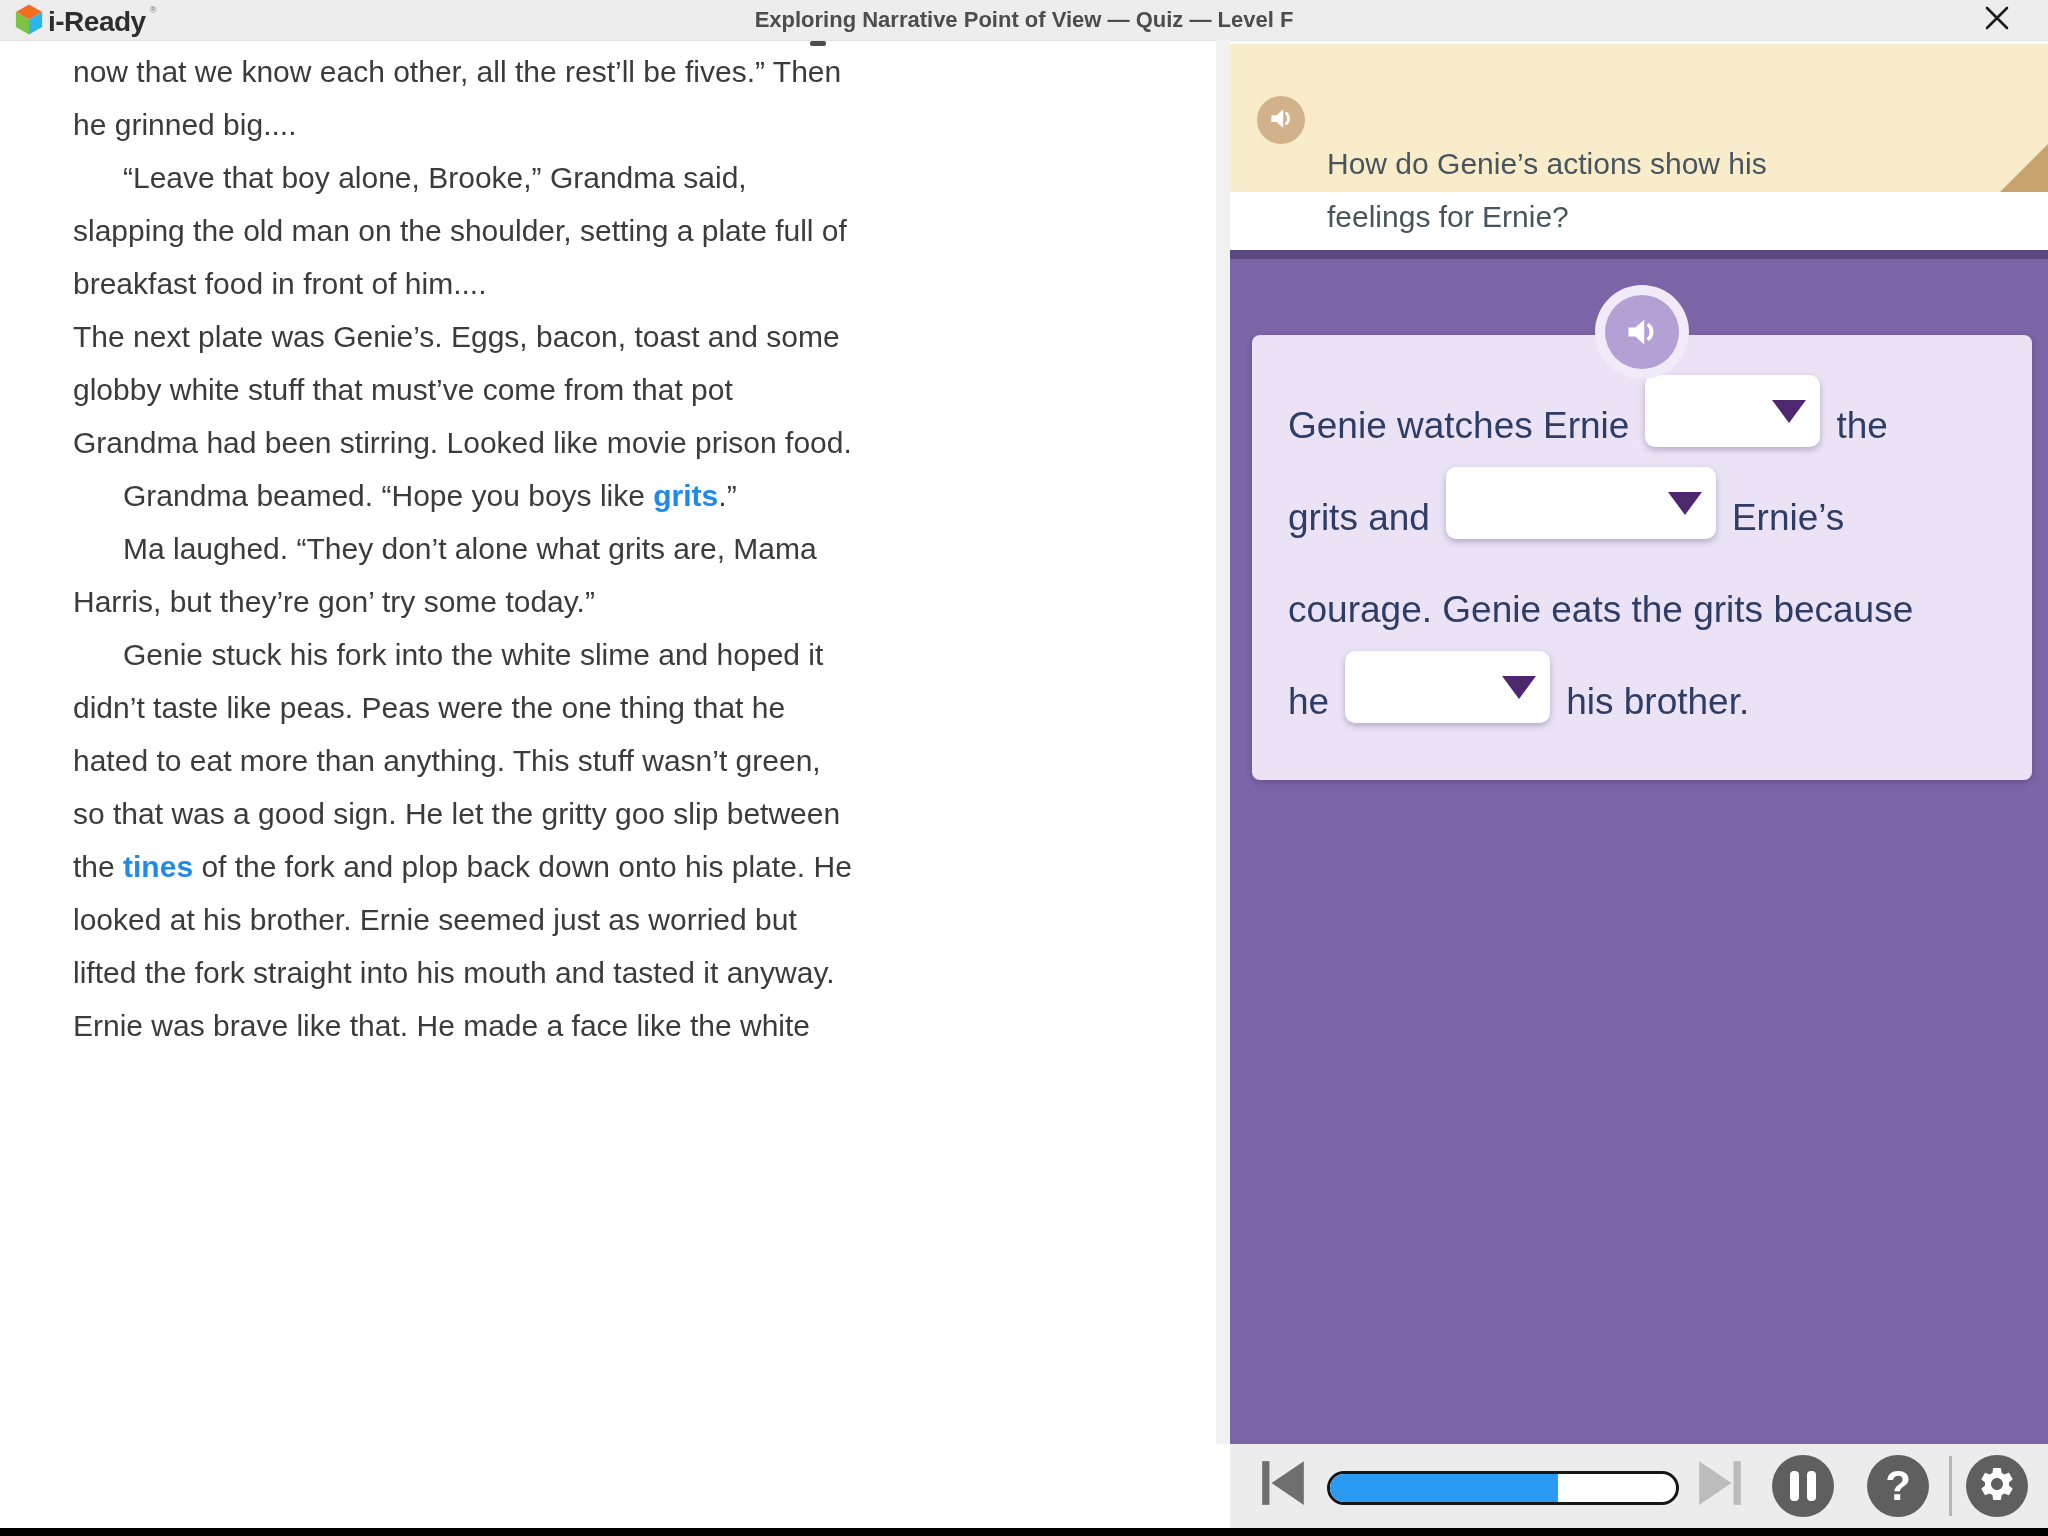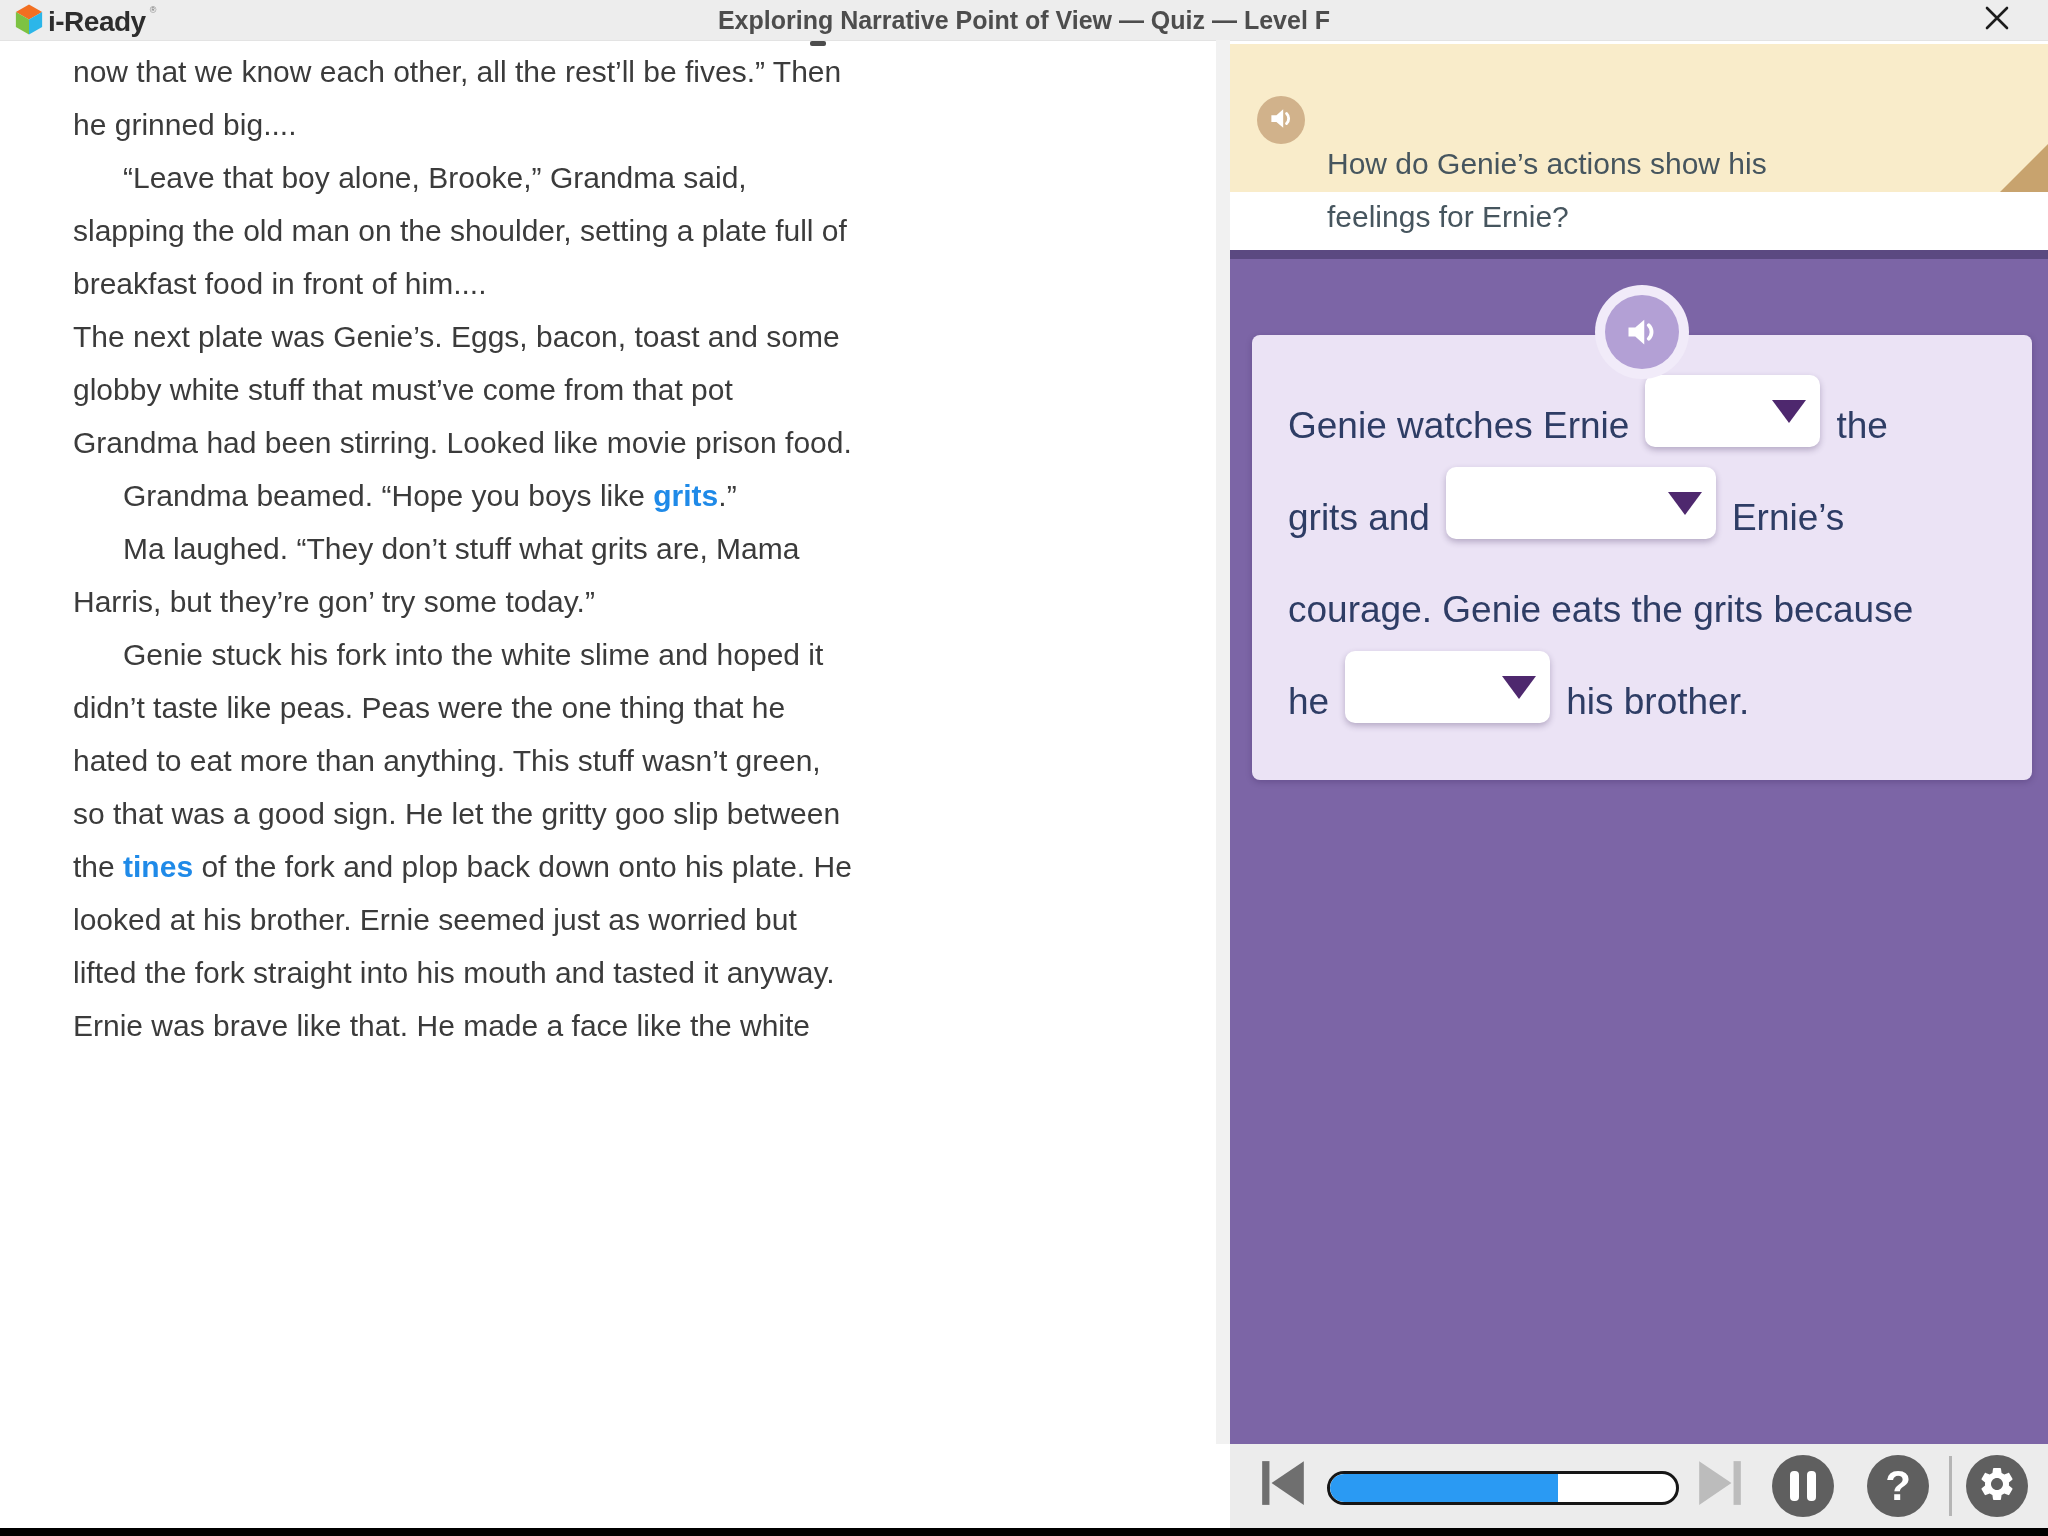--- a/index.html
+++ b/index.html
@@ -6,21 +6,21 @@
   #app{position:relative;width:2048px;height:1536px;background:#ffffff;overflow:hidden;
        font-family:"Liberation Sans", sans-serif;}
 
   
   .header{position:absolute;left:0;top:0;width:2048px;height:40px;background:#ededed;
           border-bottom:1px solid #e3e3e3;}
   .logo{position:absolute;left:14px;top:3px;display:flex;align-items:center;gap:4px;}
   .logo-text{font-size:28px;font-weight:700;color:#2d2d2d;letter-spacing:-0.5px;}
   .logo-reg{font-size:9px;color:#777;align-self:flex-start;margin-top:2px;}
   .header-title{position:absolute;left:50%;top:50%;transform:translate(-50%,-50%);
-          font-size:25px;font-weight:700;color:#4d4d4d;white-space:nowrap;}
+          font-size:22px;font-weight:700;color:#4d4d4d;white-space:nowrap;}
   .close-btn{position:absolute;left:1980px;top:4px;width:34px;height:32px;cursor:pointer;
           display:flex;align-items:center;justify-content:center;}
 
   
   .passage{position:absolute;left:73px;top:45px;width:1120px;color:#3b3b3b;}
   .pline{height:53px;line-height:53px;font-size:30px;white-space:nowrap;}
   .pline.indent{padding-left:50px;}
   .vocab{color:#1f8ae8;font-weight:700;cursor:pointer;}
   .artifact{position:absolute;left:810px;top:41px;width:16px;height:5px;background:#4c4c4c;border-radius:2px;}
   .gutter{position:absolute;left:1216px;top:40px;width:14px;height:1404px;background:#f1f1f1;}
@@ -109,21 +109,21 @@
   <div class="passage">
       <div class="pline"><span>now that we know each other, all the rest’ll be fives.” Then</span></div>
       <div class="pline"><span>he grinned big....</span></div>
       <div class="pline indent"><span>“Leave that boy alone, Brooke,” Grandma said,</span></div>
       <div class="pline"><span>slapping the old man on the shoulder, setting a plate full of</span></div>
       <div class="pline"><span>breakfast food in front of him....</span></div>
       <div class="pline"><span>The next plate was Genie’s. Eggs, bacon, toast and some</span></div>
       <div class="pline"><span>globby white stuff that must’ve come from that pot</span></div>
       <div class="pline"><span>Grandma had been stirring. Looked like movie prison food.</span></div>
       <div class="pline indent"><span>Grandma beamed. “Hope you boys like </span><span class="vocab">grits</span><span>.”</span></div>
-      <div class="pline indent"><span>Ma laughed. “They don’t stuff what grits are, Mama</span></div>
+      <div class="pline indent"><span>Ma laughed. “They don’t alone what grits are, Mama</span></div>
       <div class="pline"><span>Harris, but they’re gon’ try some today.”</span></div>
       <div class="pline indent"><span>Genie stuck his fork into the white slime and hoped it</span></div>
       <div class="pline"><span>didn’t taste like peas. Peas were the one thing that he</span></div>
       <div class="pline"><span>hated to eat more than anything. This stuff wasn’t green,</span></div>
       <div class="pline"><span>so that was a good sign. He let the gritty goo slip between</span></div>
       <div class="pline"><span>the </span><span class="vocab">tines</span><span> of the fork and plop back down onto his plate. He</span></div>
       <div class="pline"><span>looked at his brother. Ernie seemed just as worried but</span></div>
       <div class="pline"><span>lifted the fork straight into his mouth and tasted it anyway.</span></div>
       <div class="pline"><span>Ernie was brave like that. He made a face like the white</span></div>
     </div>

